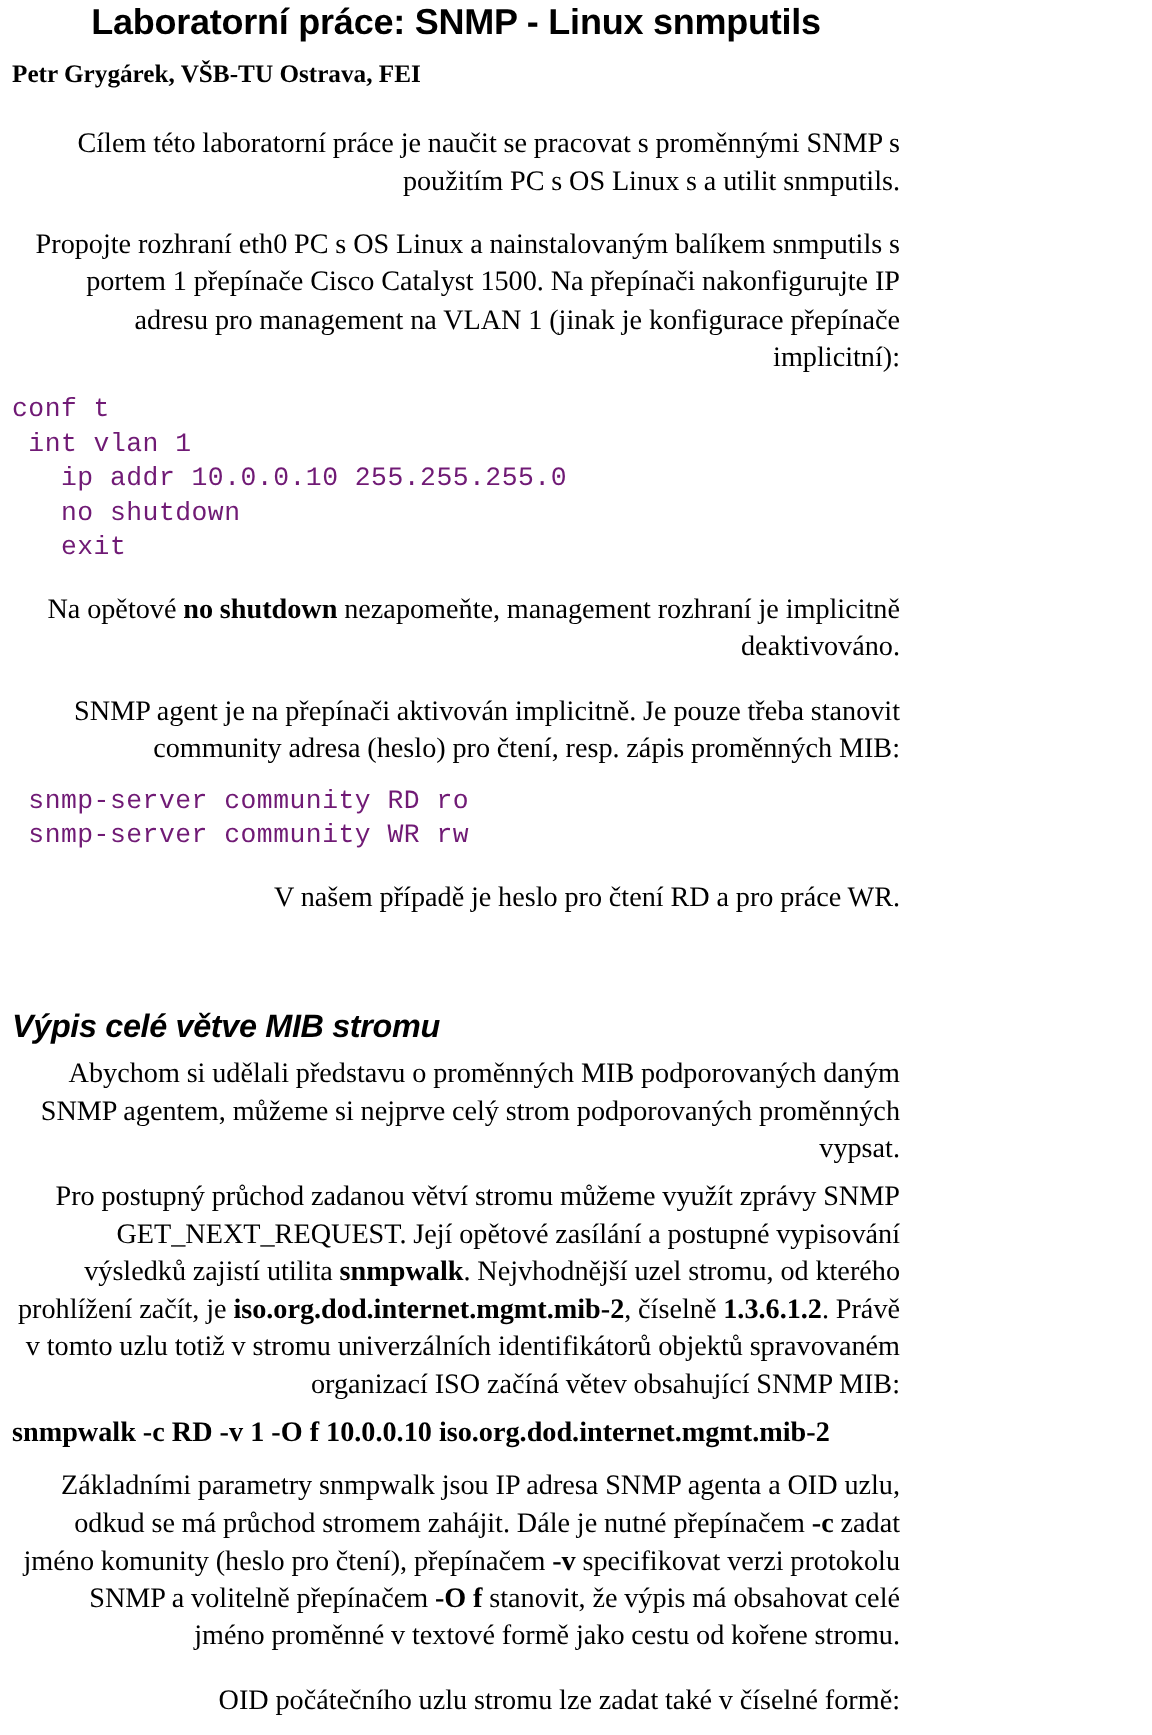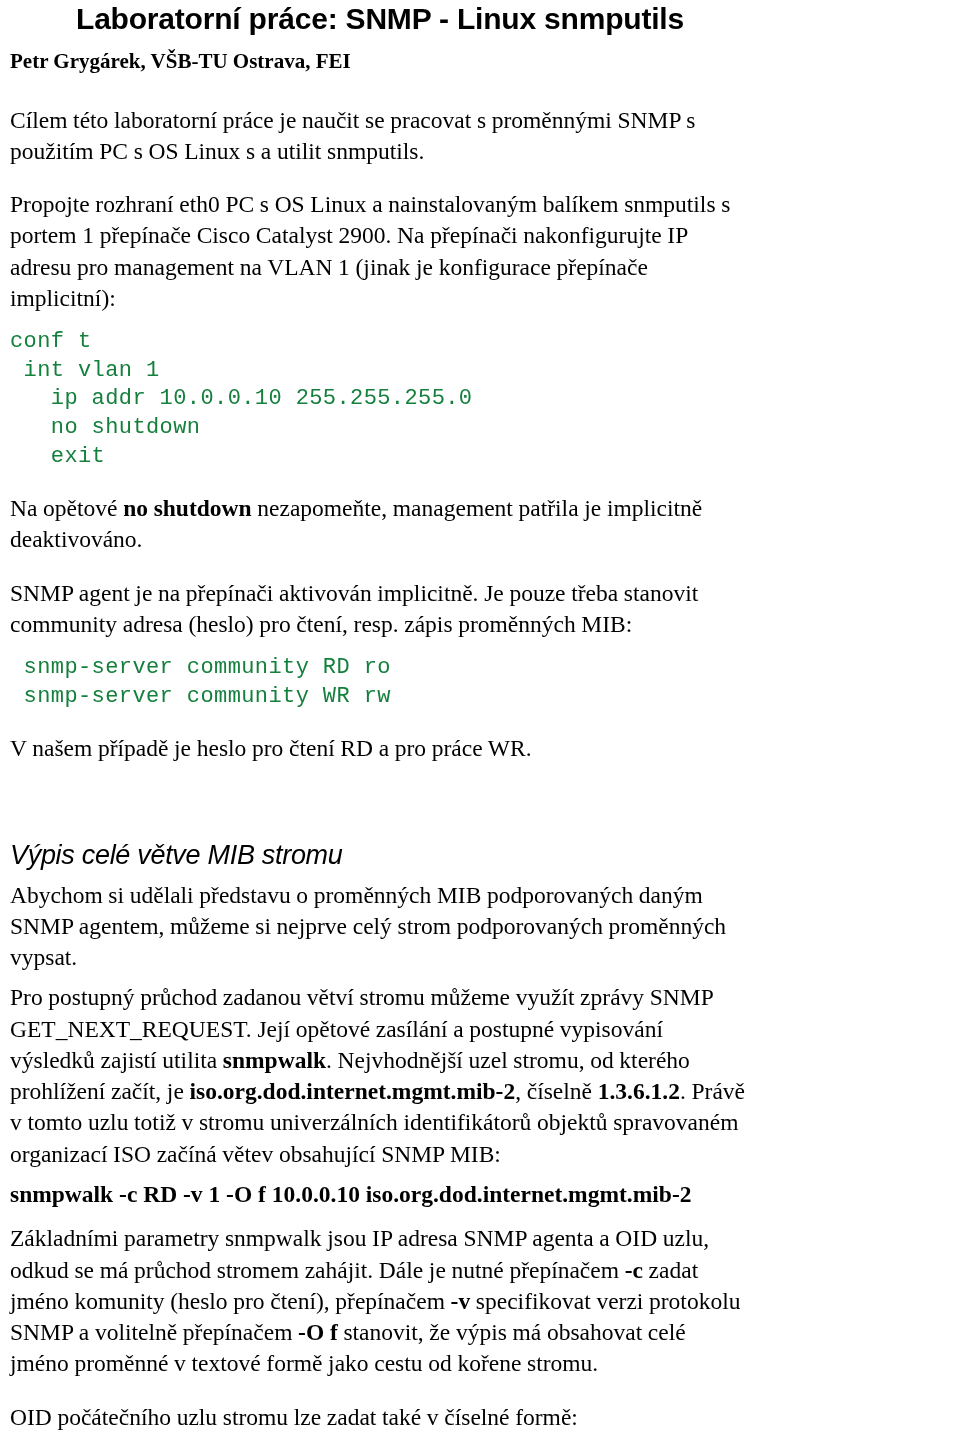--- a/index.html
+++ b/index.html
@@ -45,46 +45,46 @@
     text-align: left;
     margin: 0;
     padding-top: 12px;
   }
 
   
   p.body {
     font-size: 23.5px;
     line-height: 1.33;
     margin: 0;
-    text-align: left;
+    text-align: right;
     word-spacing: -0.2px;
   }
   .gap-lg { height: 31px; }
   .gap-md { height: 22px; }
   .gap-sm { height: 14px; }
   .gap-xs { height: 9px; }
 
   
   pre.code {
     font-family: "Liberation Mono", "DejaVu Sans Mono", monospace;
     font-size: 22px;
     line-height: 1.30;
     margin: 0;
-    color: #15803d;
+    color: #701a75;
     white-space: pre;
     letter-spacing: 0.4px;
   }
 
   
   b, .b { font-weight: bold; }
 
   
   h2.section {
     font-family: "Liberation Sans", "DejaVu Sans", sans-serif;
-    font-weight: normal;
+    font-weight: bold;
     font-style: italic;
     font-size: 27px;
     line-height: 1.15;
     margin: 0;
     letter-spacing: -0.3px;
   }
 
   
   p.cmdline {
     font-family: "Liberation Serif", "DejaVu Serif", serif;
@@ -103,33 +103,33 @@
     <h1 class="doc-title">Laboratorní práce: SNMP - Linux snmputils</h1>
 
     <div class="doc-subtitle">Petr Grygárek, VŠB-TU Ostrava, FEI</div>
 
     <div class="gap-lg"></div>
 
     <p class="body">Cílem této laboratorní práce je naučit se pracovat s proměnnými SNMP s použitím PC s OS Linux s a utilit snmputils.</p>
 
     <div class="gap-md"></div>
 
-    <p class="body">Propojte rozhraní eth0 PC s OS Linux a nainstalovaným balíkem snmputils s portem 1 přepínače Cisco Catalyst 2900. Na přepínači nakonfigurujte IP adresu pro management na VLAN 1 (jinak je konfigurace přepínače implicitní):</p>
+    <p class="body">Propojte rozhraní eth0 PC s OS Linux a nainstalovaným balíkem snmputils s portem 1 přepínače Cisco Catalyst 1500. Na přepínači nakonfigurujte IP adresu pro management na VLAN 1 (jinak je konfigurace přepínače implicitní):</p>
 
     <div class="gap-sm"></div>
 
     <pre class="code">conf t
  int vlan 1
    ip addr 10.0.0.10 255.255.255.0
    no shutdown
    exit</pre>
 
     <div class="gap-md"></div>
 
-    <p class="body"><span>Na opětové </span><b>no shutdown</b><span> nezapomeňte, management patřila je implicitně deaktivováno.</span></p>
+    <p class="body"><span>Na opětové </span><b>no shutdown</b><span> nezapomeňte, management rozhraní je implicitně deaktivováno.</span></p>
 
     <div class="gap-md"></div>
 
     <p class="body">SNMP agent je na přepínači aktivován implicitně. Je pouze třeba stanovit community adresa (heslo) pro čtení, resp. zápis proměnných MIB:</p>
 
     <div class="gap-sm"></div>
 
     <pre class="code"> snmp-server community RD ro
  snmp-server community WR rw</pre>
 

